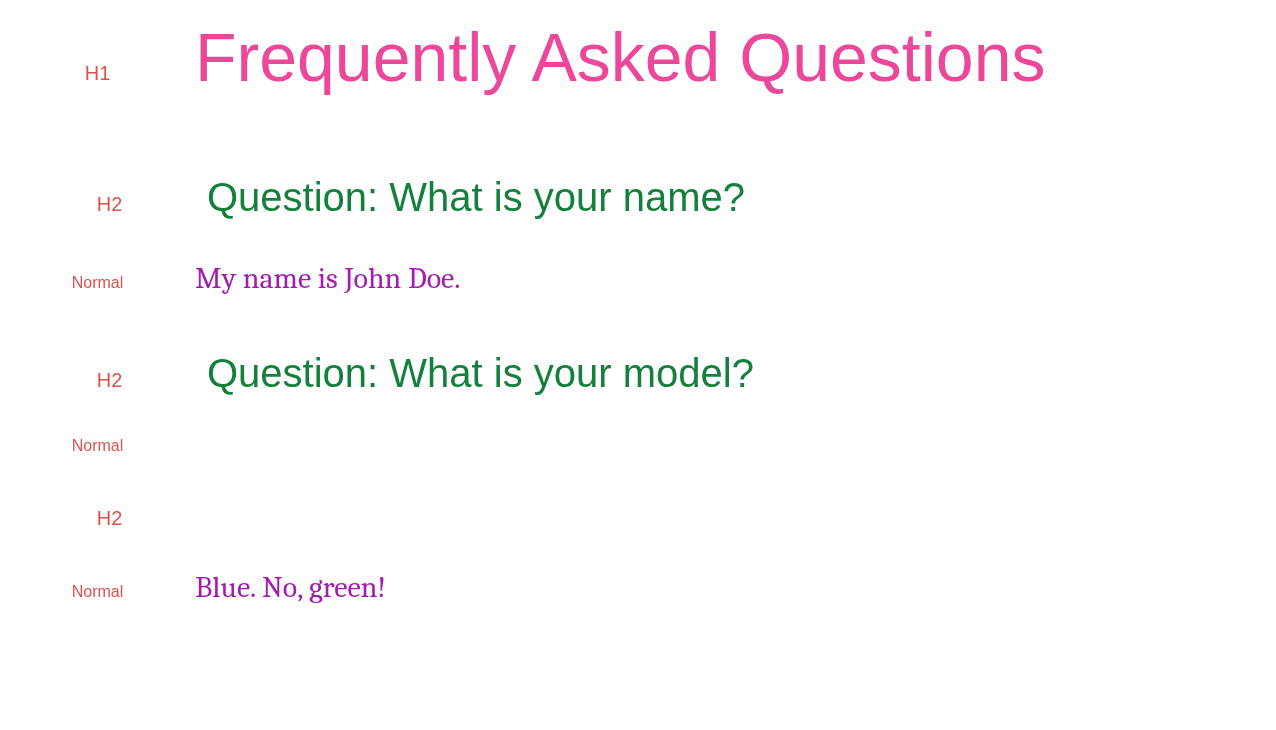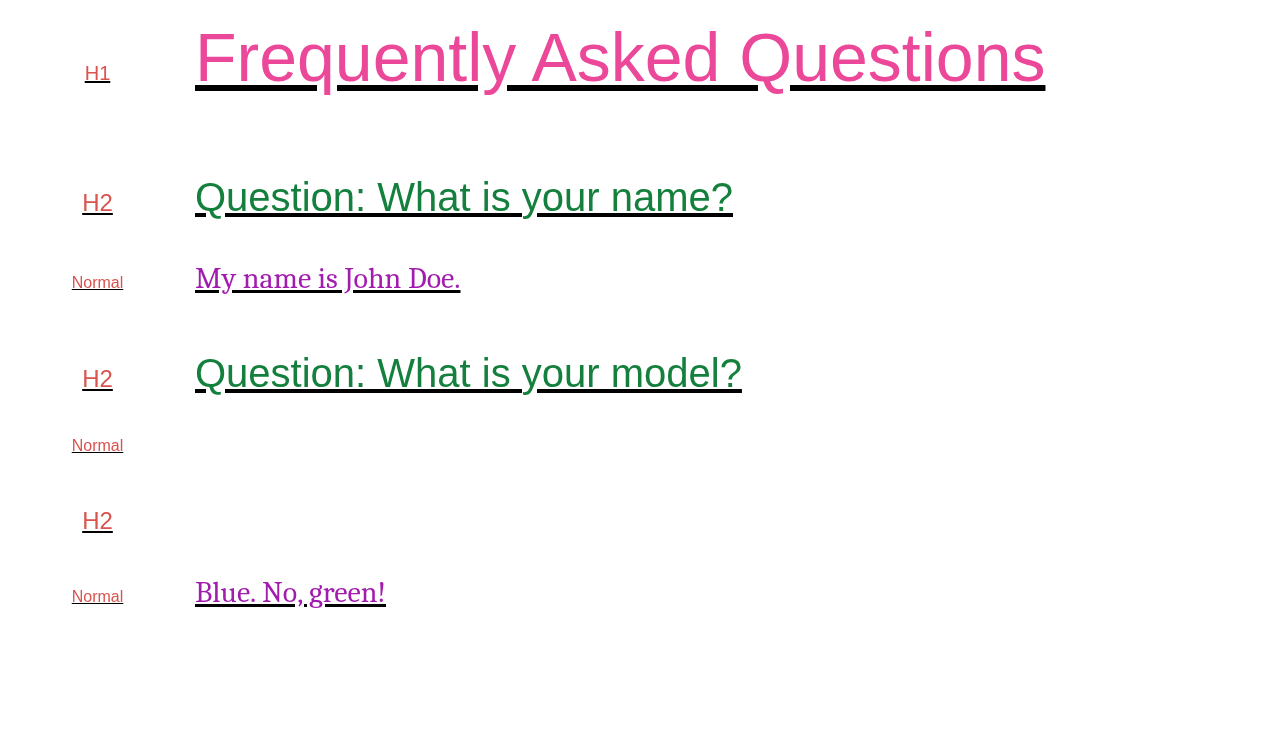--- a/index.html
+++ b/index.html
@@ -9,21 +9,20 @@
     height: 730px;
     background: #ffffff;
     font-family: "Segoe UI", "Calibri Light", "Helvetica Neue", Arial, sans-serif;
   }
   .page {
     position: relative;
     width: 1276px;
     height: 730px;
     box-sizing: border-box;
     padding: 20px 40px 20px 0;
-    text-decoration: underline;
   }
   .row {
     display: flex;
     align-items: baseline;
   }
   .label-col {
     width: 195px;
     flex: 0 0 195px;
     text-align: center;
     color: #d9534f; 
@@ -42,21 +41,21 @@
     line-height: 1.1;
     font-weight: 300;
     color: #ec4899;
     font-family: "Segoe UI Light", "Segoe UI", "Calibri Light", "Helvetica Neue", Arial, sans-serif;
   }
 
   .spacer-after-h1 { height: 78px; }
 
   
   .row-h2 { margin-top: 0px; }
-  .row-h2 .label-col { font-size: 24px; }
+  .row-h2 .label-col { font-size: 20px; margin-left: 12px; }
   .h2-text {
     font-size: 40px;
     line-height: 1.2;
     font-weight: 400;
     color: #15803d;
     font-family: "Segoe UI", "Calibri Light", "Helvetica Neue", Arial, sans-serif;
   }
 
   .gap-h2-to-body { height: 40px; }
 

